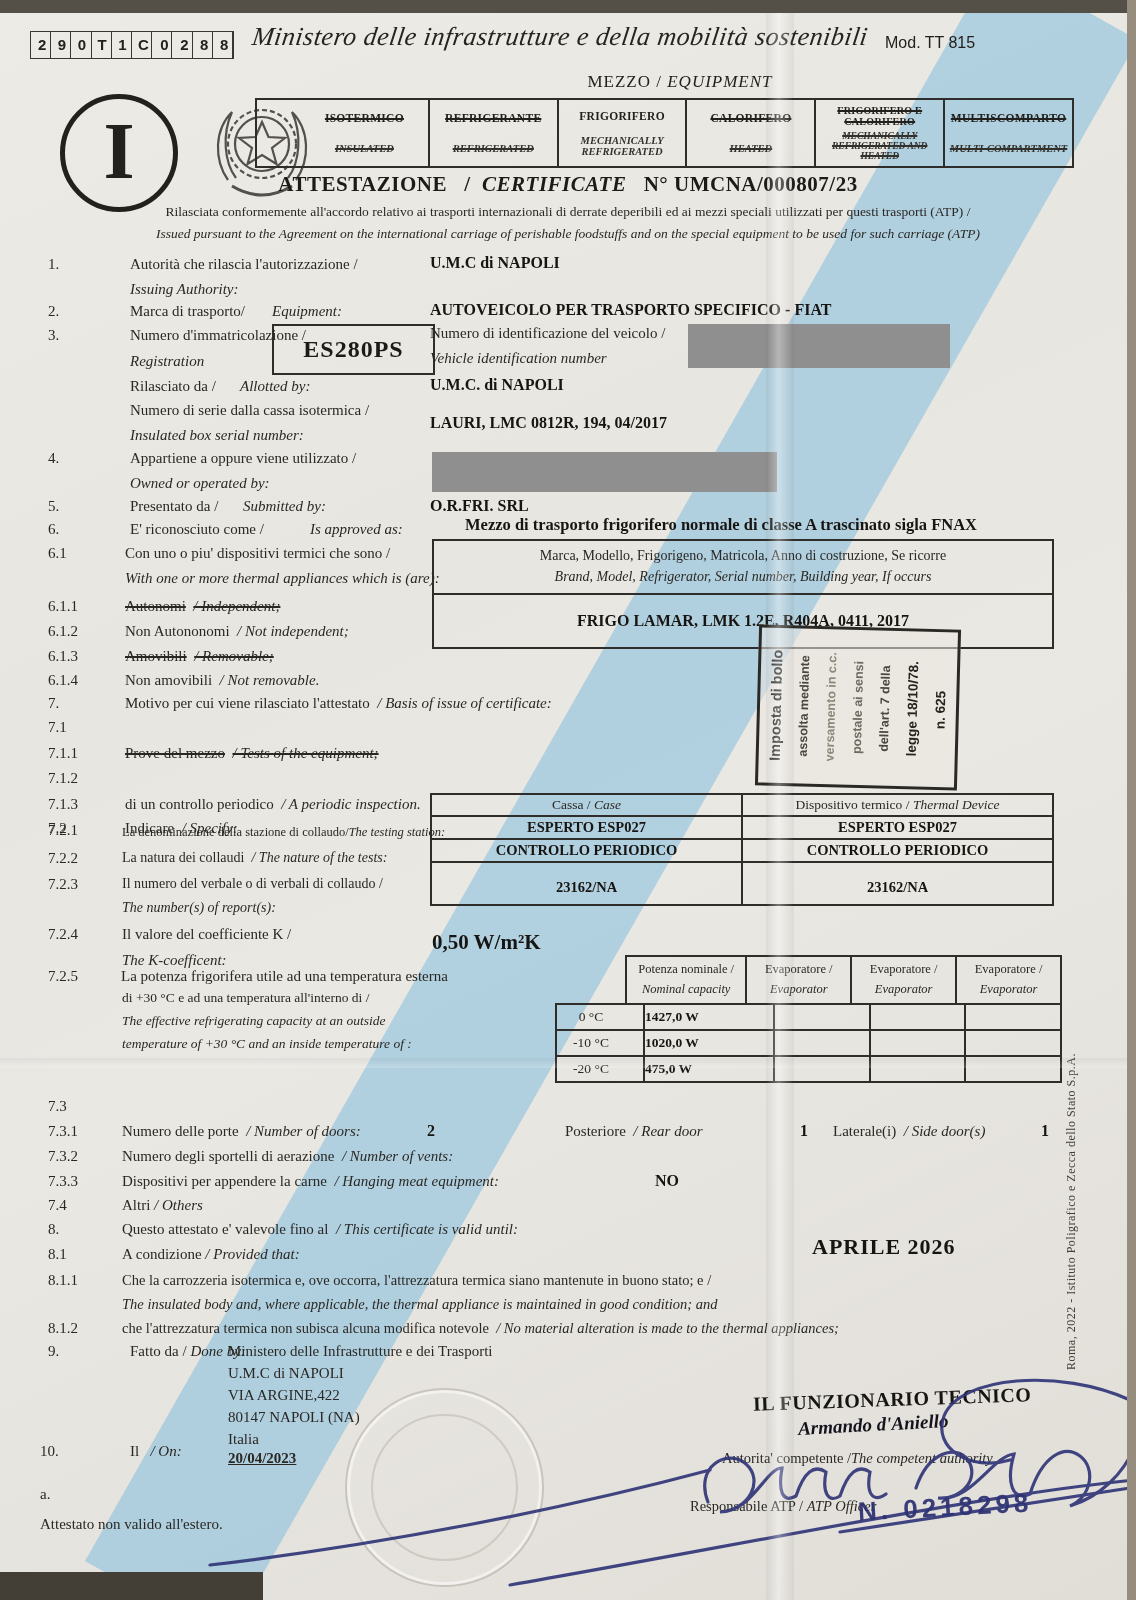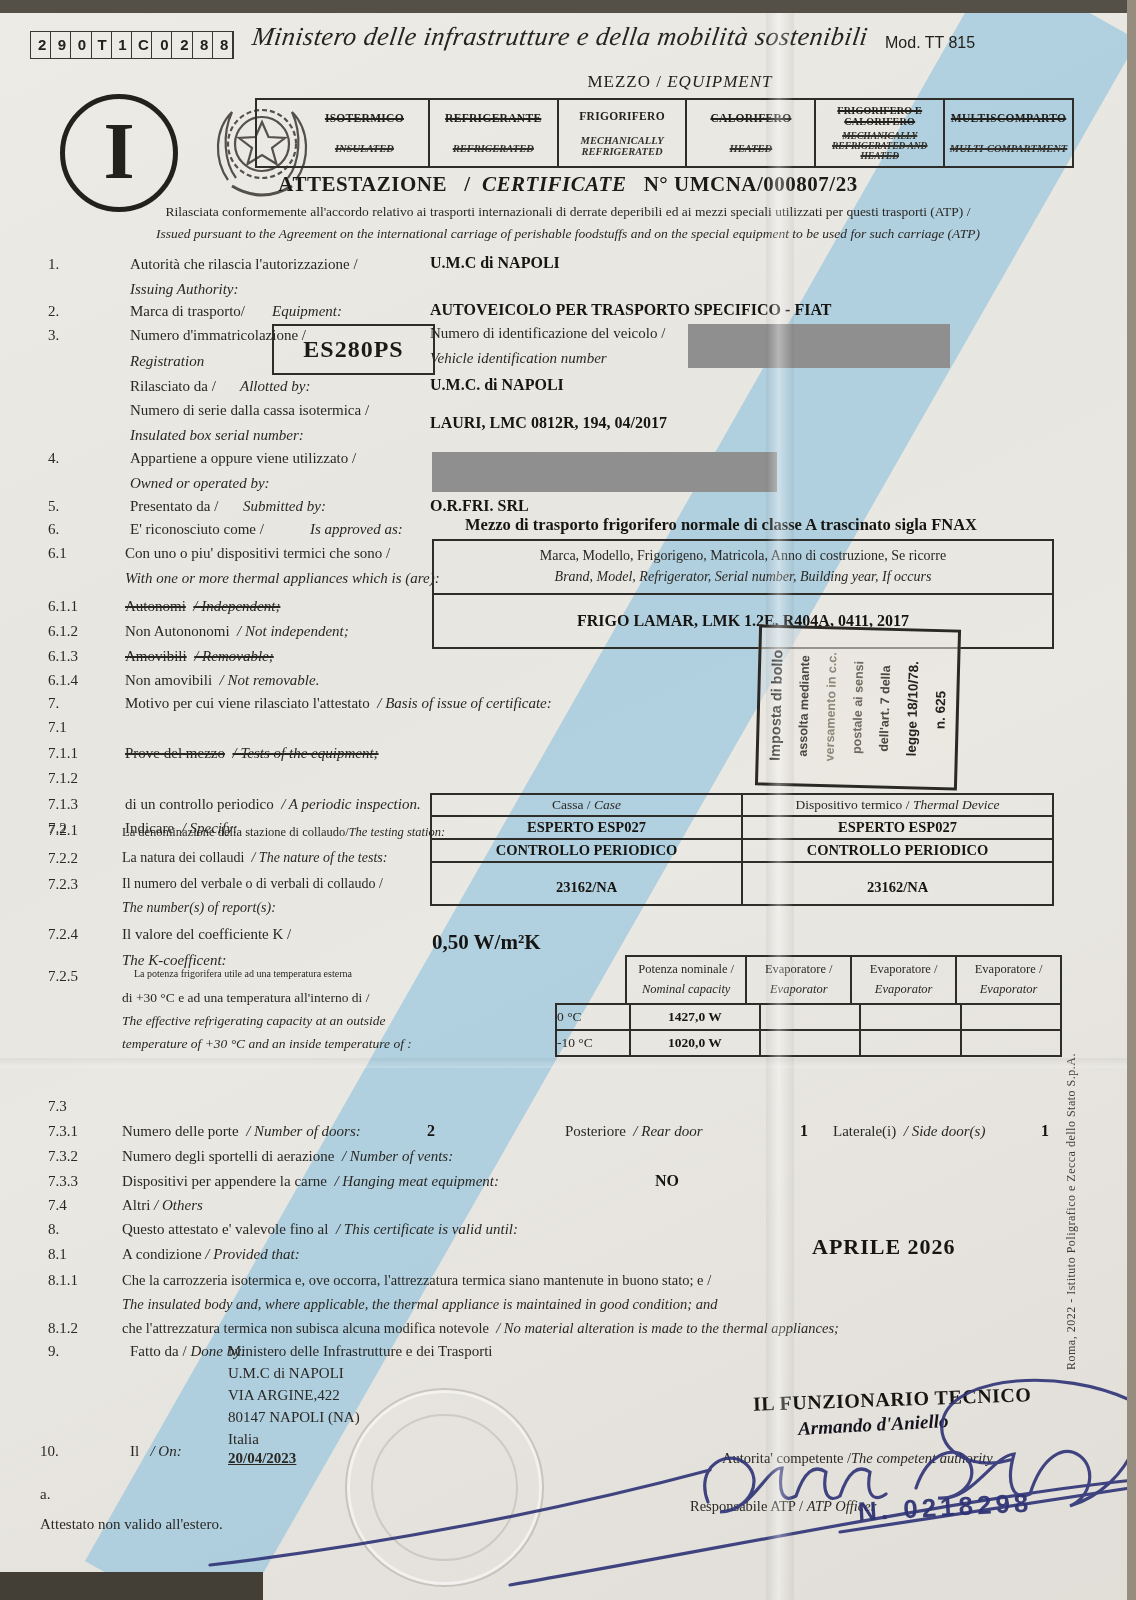--- a/index.html
+++ b/index.html
@@ -68,23 +68,23 @@
   .t72 .hdr{font-size:13.5px;}
   .t72 .v{font-weight:bold;font-size:14.5px;color:#171512;}
   .t72 .tall{padding-top:16px;padding-bottom:8px;}
   
   .t725h{left:625px;top:955px;width:433px;height:46px;display:flex;border:2px solid #2f2d29;}
   .t725h .c{flex:1;border-left:2px solid #2f2d29;text-align:center;font-size:12.5px;line-height:20px;padding-top:2px;}
   .t725h .c:first-child{border-left:none;flex:1.15;}
   .t725b{left:555px;top:1003px;width:503px;border:2px solid #2f2d29;}
   .t725b .r{display:flex;border-top:2px solid #2f2d29;height:24px;}
   .t725b .r:first-child{border-top:none;}
-  .t725b .c{border-left:2px solid #2f2d29;text-align:center;font-size:13.5px;line-height:24px;}
+  .t725b .c{border-left:2px solid #2f2d29;font-size:13.5px;line-height:24px;}
   .t725b .c:first-child{border-left:none;}
-  .t725b .tcol{width:68px;text-align:left;padding-right:4px;}
+  .t725b .tcol{width:68px;text-align:center;padding-right:18px;}
   .t725b .capcol{width:128px;font-weight:bold;color:#171512;}
   .t725b .e{flex:1;}
   .seal{left:345px;top:1388px;width:195px;height:195px;border-radius:50%;
         border:2px solid rgba(125,118,105,0.28);box-shadow:inset 0 0 0 3px rgba(255,255,255,0.5);}
   .seal .inner{position:absolute;left:24px;top:24px;width:143px;height:143px;border-radius:50%;
         border:2px solid rgba(125,118,105,0.22);}
   .imprint{left:1064px;top:970px;height:400px;writing-mode:vertical-rl;transform:rotate(180deg);
         font-size:12px;color:#413e38;letter-spacing:0.5px;}
   .signame{font-weight:bold;font-style:italic;font-size:19px;color:#14121c;}
   .bignum{font-family:"Liberation Sans",sans-serif;font-size:26px;font-weight:bold;
@@ -263,21 +263,21 @@
   <span class="abs num" style="left:48px;top:876px">7.2.3</span>
   <span class="abs lbl" style="left:122px;top:876px;font-size:14px">Il numero del verbale o di verbali di collaudo /</span>
   <span class="abs lbl en" style="left:122px;top:900px;font-size:14px">The number(s) of report(s):</span>
 
   <span class="abs num" style="left:48px;top:926px">7.2.4</span>
   <span class="abs lbl" style="left:122px;top:926px">Il valore del coefficiente K  /</span>
   <span class="abs lbl en" style="left:122px;top:952px">The K-coefficent:</span>
   <span class="abs val" style="left:432px;top:930px;font-size:21px">0,50 W/m²K</span>
 
   <span class="abs num" style="left:48px;top:968px">7.2.5</span>
-  <span class="abs sm" style="left:134px;top:968px;font-size:10px">La potenza frigorifera utile ad una temperatura esterna</span>
+  <span class="abs sm" style="left:121px;top:968px;font-size:15px">La potenza frigorifera utile ad una temperatura esterna</span>
   <span class="abs sm" style="left:122px;top:990px;font-size:13.5px">di +30 °C e ad una temperatura all'interno di /</span>
   <span class="abs sm en" style="left:122px;top:1013px;font-size:13.5px">The effective refrigerating capacity at an outside</span>
   <span class="abs sm en" style="left:122px;top:1036px;font-size:13.5px">temperature of +30 °C and an inside temperature of :</span>
 
   <div class="t725h abs">
     <div class="c"><span>Potenza nominale  /</span><br><span class="en">Nominal capacity</span></div>
     <div class="c"><span>Evaporatore  /</span><br><span class="en">Evaporator</span></div>
     <div class="c"><span>Evaporatore  /</span><br><span class="en">Evaporator</span></div>
     <div class="c"><span>Evaporatore  /</span><br><span class="en">Evaporator</span></div>
   </div>
@@ -285,20 +285,27 @@
     <div class="r">
       <div class="c tcol">0 °C</div>
       <div class="c capcol">1427,0 W</div>
       <div class="c e"></div>
         <div class="c e"></div>
         <div class="c e"></div>
     </div>
     <div class="r">
       <div class="c tcol">-10 °C</div>
       <div class="c capcol">1020,0 W</div>
+      <div class="c e"></div>
+        <div class="c e"></div>
+        <div class="c e"></div>
+    </div>
+    <div class="r">
+      <div class="c tcol">-20 °C</div>
+      <div class="c capcol">475,0 W</div>
       <div class="c e"></div>
         <div class="c e"></div>
         <div class="c e"></div>
     </div>
   </div>
 
   <span class="abs num" style="left:48px;top:1098px">7.3</span>
   <span class="abs num" style="left:48px;top:1123px">7.3.1</span>
   <span class="abs lbl" style="left:122px;top:1123px"><span>Numero delle porte</span>&nbsp;&nbsp;<span class="en">/ Number of doors:</span></span>
   <span class="abs val" style="left:427px;top:1122px">2</span>

